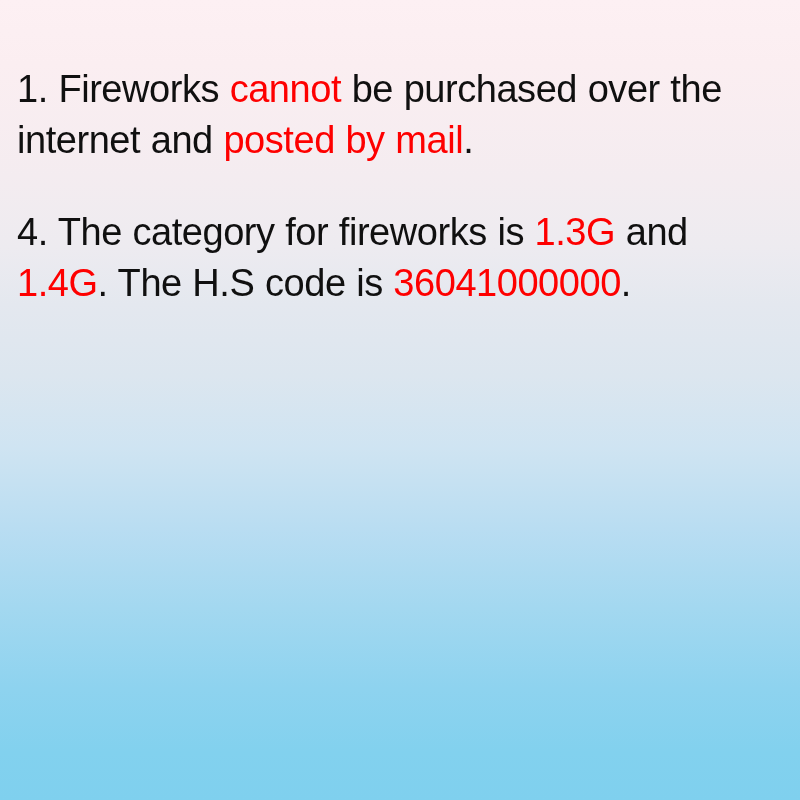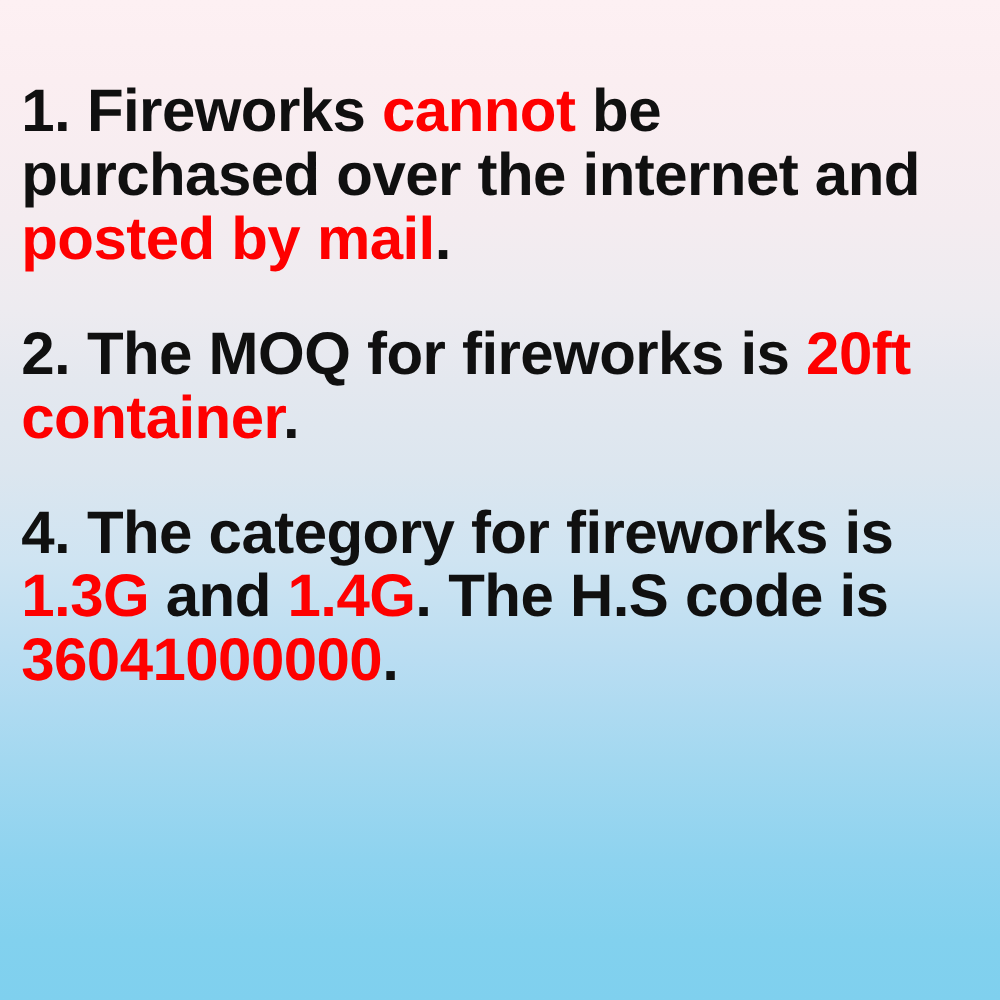--- a/index.html
+++ b/index.html
@@ -47,22 +47,22 @@
     font-size: 31px;
     font-weight: bold;
     line-height: 40px;
     color: #fb0007;
     letter-spacing: -0.1px;
     margin: 0 0 20px 0;
     white-space: nowrap;
   }
 
   .tip {
-    font-size: 48px;
-    font-weight: bold;
+    font-size: 38px;
+    font-weight: normal;
     line-height: 51px;
     color: #101010;
     letter-spacing: -0.45px;
     margin: 0 0 41px 0;
     word-spacing: 0.5px;
   }
   .tip:last-child {
     margin-bottom: 0;
     margin-top: 24px;
   }
@@ -79,23 +79,20 @@
 <body>
 
 <div id="poster">
   <div id="content">
 
 
     <p class="tip">
       <span class="seg">1. Fireworks </span><span class="seg hl">cannot</span><span class="seg"> be purchased over the internet and </span><span class="seg hl">posted by mail</span><span class="seg">.</span>
     </p>
 
-    <p class="tip">
-      <span class="seg">2. The MOQ for fireworks is </span><span class="seg hl">20ft container</span><span class="seg">.</span>
-    </p>
 
 
     <p class="tip">
       <span class="seg">4. The category for fireworks is </span><span class="seg hl">1.3G</span><span class="seg"> and </span><span class="seg hl">1.4G</span><span class="seg">. The H.S code is </span><span class="seg hl">36041000000</span><span class="seg">.</span>
     </p>
 
   </div>
 </div>
 
 </body></html>

